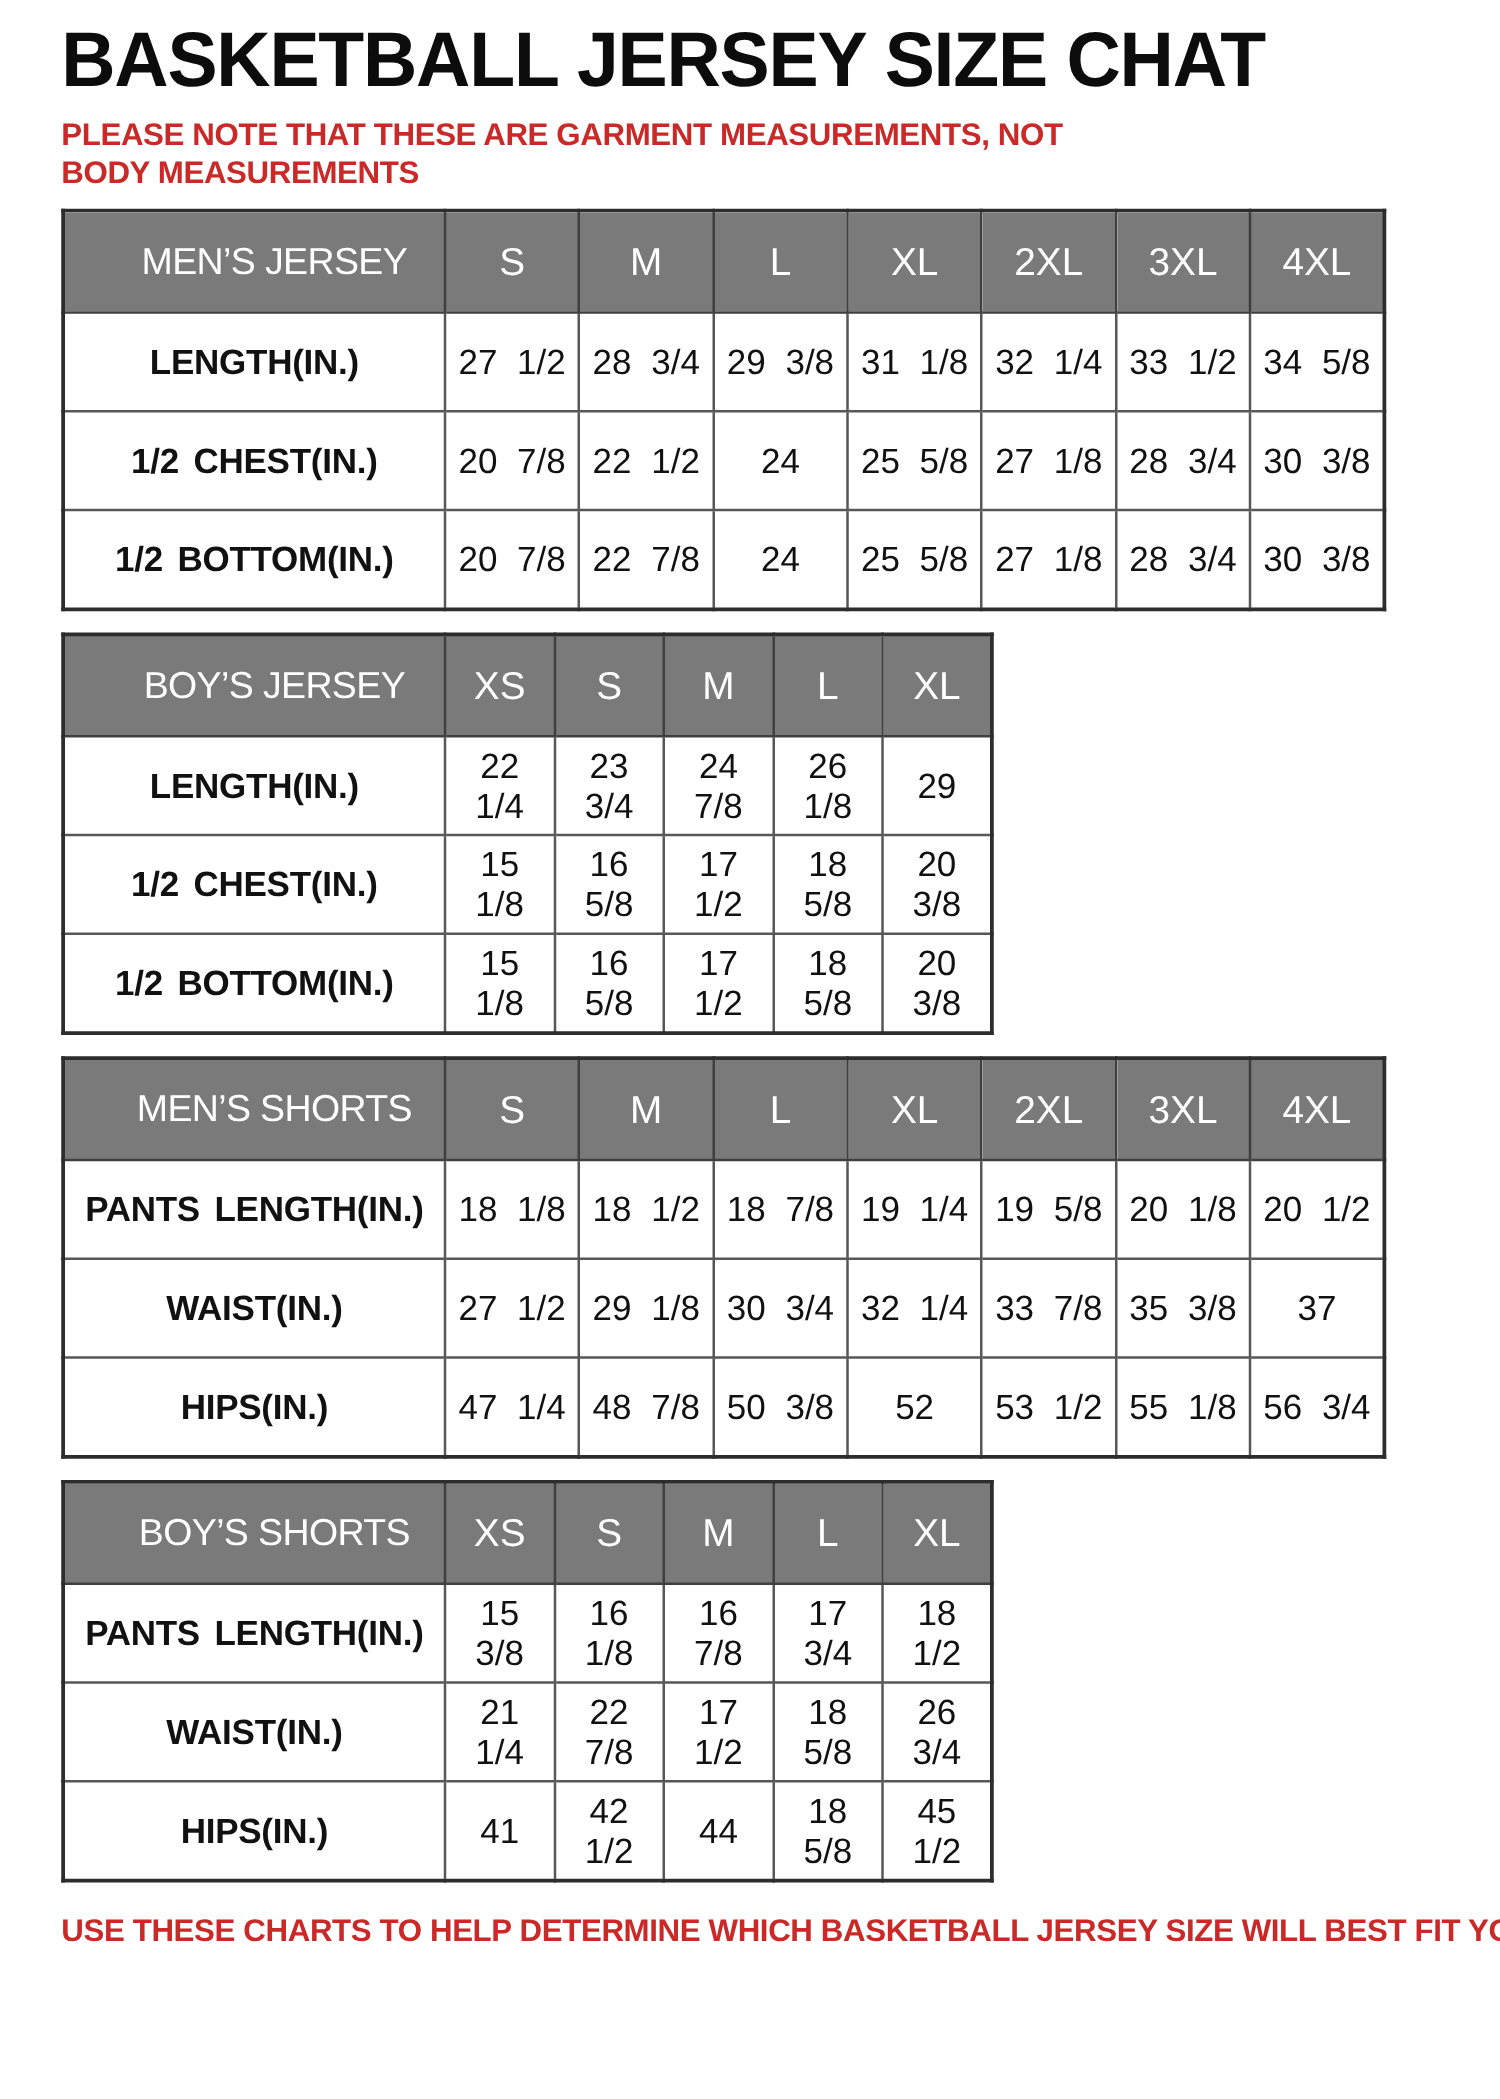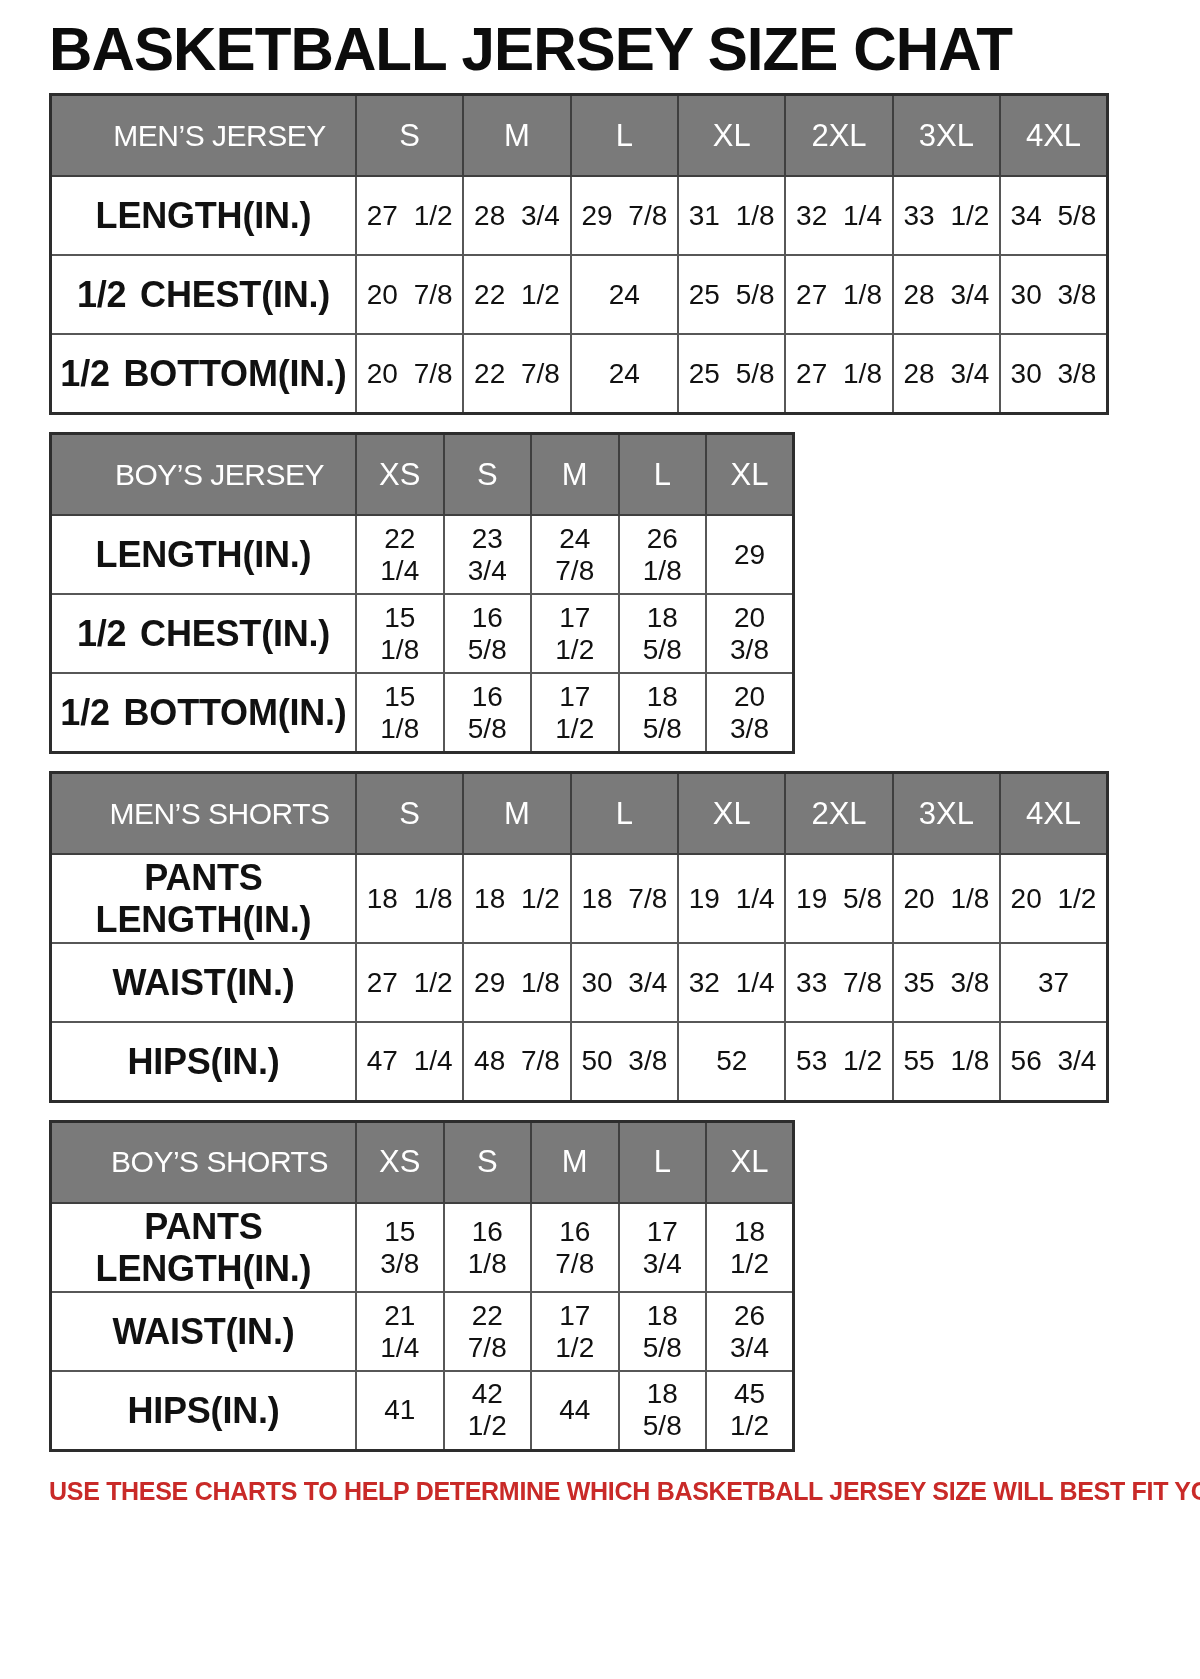--- a/index.html
+++ b/index.html
@@ -69,57 +69,58 @@
     letter-spacing:-0.5px;
   }
   .size-table tbody td{
     background:#ffffff;
     border:2px solid #575757;
     font-size:28px;
     color:#111111;
   }
   .size-table tbody td.label{
     font-weight:bold;
-    font-size:36px;
+    font-size:28px;
     letter-spacing:-0.2px;
     word-spacing:4px;
     line-height:1.15;
   }
   .size-table tbody td.val{
     word-spacing:8px;
   }
   .size-table th.label{width:265px;padding-left:35px;}
 </style>
 </head>
 <body>
 
 <div class="page">
 
   <h1 class="page-title">BASKETBALL JERSEY SIZE CHAT</h1>
 
+  <p class="red-note">PLEASE NOTE THAT THESE ARE GARMENT MEASUREMENTS, NOT BODY MEASUREMENTS</p>
 
   <table class="size-table wide">
     <thead>
         <tr>
           <th class="label">MEN’S JERSEY</th>
           <th class="size">S</th>
           <th class="size">M</th>
           <th class="size">L</th>
           <th class="size">XL</th>
           <th class="size">2XL</th>
           <th class="size">3XL</th>
           <th class="size">4XL</th>
         </tr>
       </thead>
     <tbody>
         <tr>
           <td class="label">LENGTH(IN.)</td>
           <td class="val">27 1/2</td>
           <td class="val">28 3/4</td>
-          <td class="val">29 7/8</td>
+          <td class="val">29 3/8</td>
           <td class="val">31 1/8</td>
           <td class="val">32 1/4</td>
           <td class="val">33 1/2</td>
           <td class="val">34 5/8</td>
         </tr>
         <tr>
           <td class="label">1/2 CHEST(IN.)</td>
           <td class="val">20 7/8</td>
           <td class="val">22 1/2</td>
           <td class="val">24</td>

